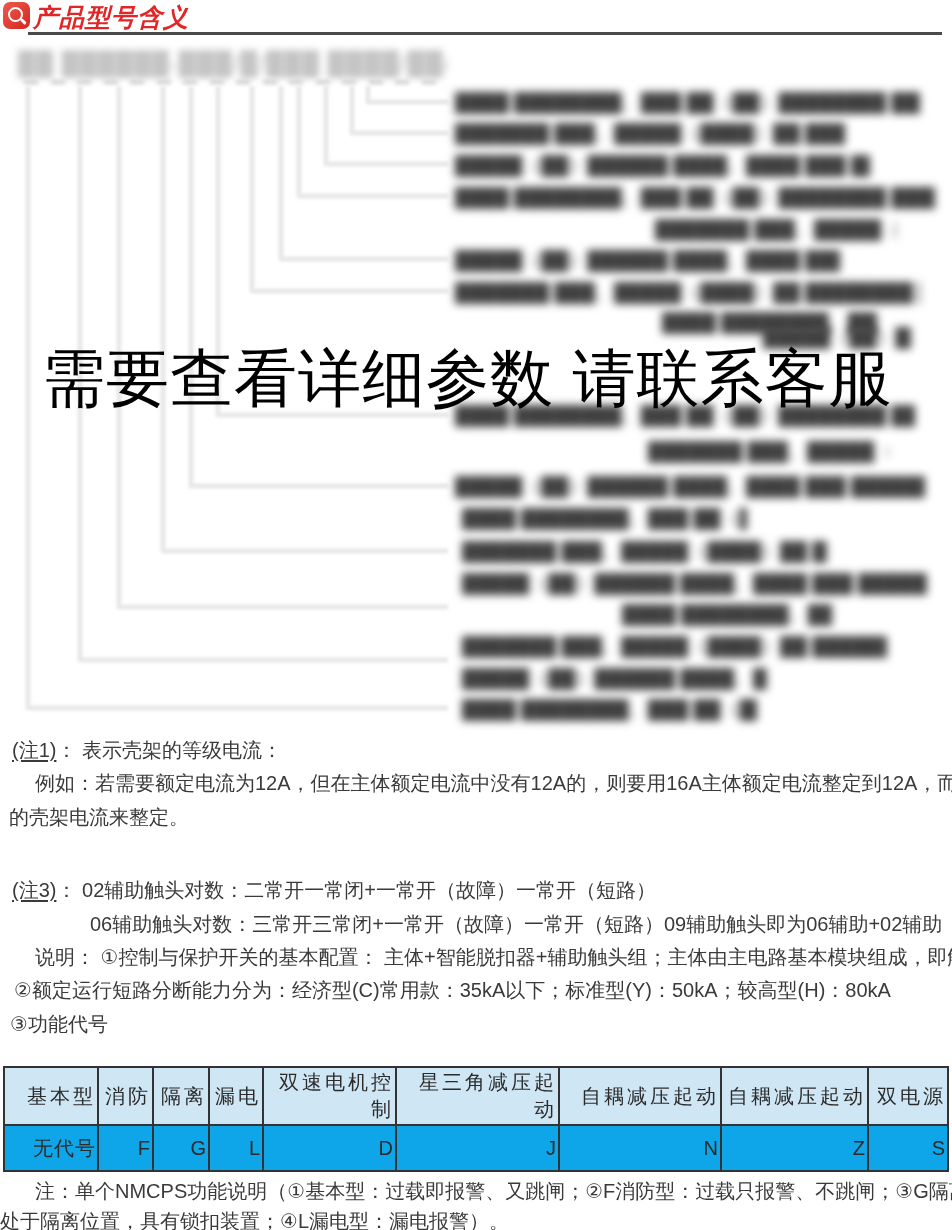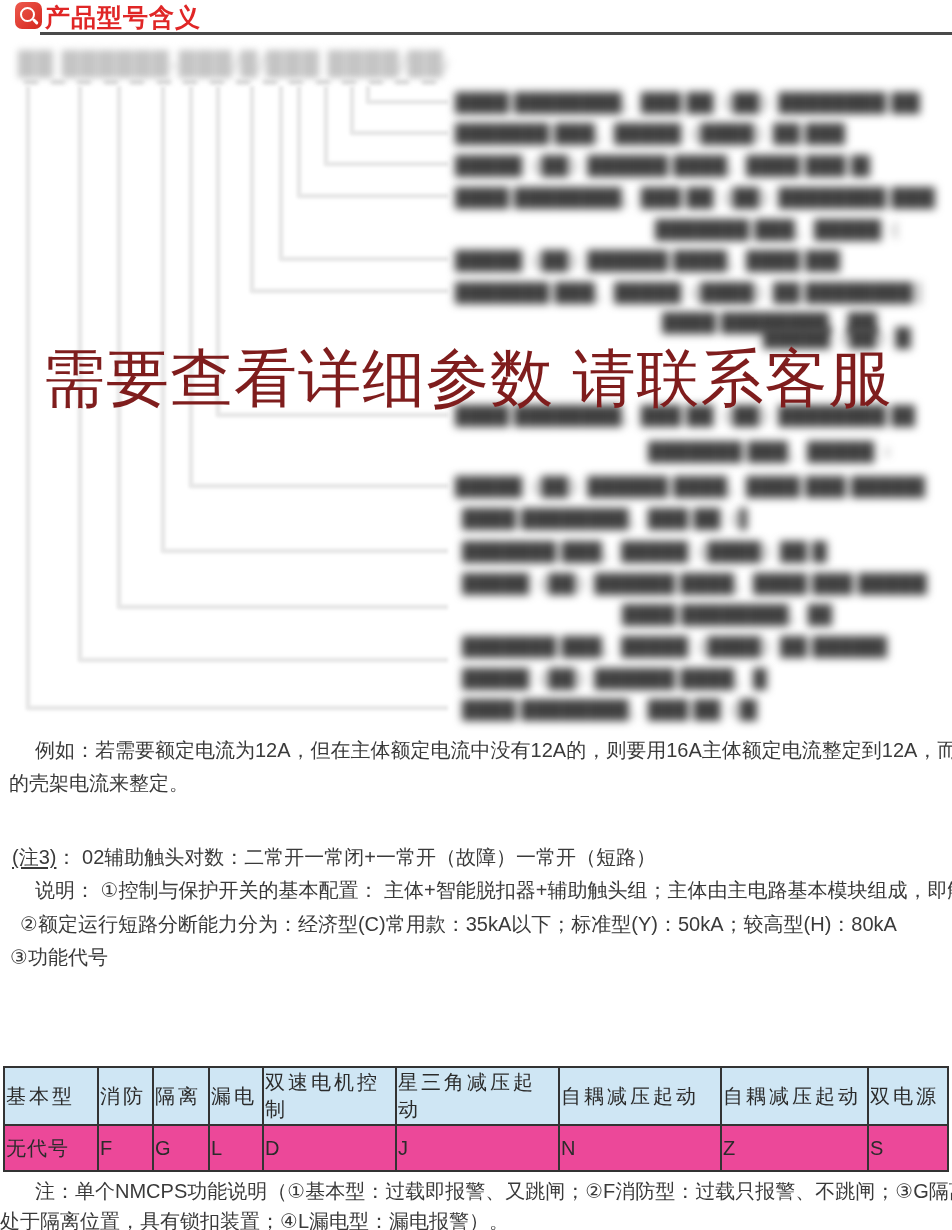--- a/index.html
+++ b/index.html
@@ -2,21 +2,21 @@
 <html><head>
 <meta charset="utf-8">
 <style>
   html,body{margin:0;padding:0;}
   body{
     width:952px;height:1230px;position:relative;background:#ffffff;
     font-family:"Liberation Sans","DejaVu Sans",sans-serif;
     color:#3a3a3a;overflow:hidden;
   }
   
-  .page-header{position:absolute;top:0;left:12px;width:820px;height:42px;}
+  .page-header{position:absolute;top:0;left:0;width:820px;height:42px;font-style:italic;}
   .hdr-icon{
     position:absolute;left:3px;top:2px;width:27px;height:27px;border-radius:7px;
     background:linear-gradient(135deg,#ee5a4e,#d4261d);
   }
   .hdr-icon .lens{
     position:absolute;left:5px;top:5px;width:11px;height:11px;border:2.5px solid #fff;border-radius:50%;
   }
   .hdr-icon .handle{
     position:absolute;left:17px;top:18px;width:7px;height:2.5px;background:#fff;
     transform:rotate(45deg);border-radius:2px;
@@ -35,36 +35,36 @@
   .code-ticks{position:absolute;left:24px;top:38px;width:412px;display:flex;justify-content:space-between;filter:blur(2px);}
   .code-ticks i{display:block;width:14px;height:4px;background:#cccccc;}
   .connector-svg{position:absolute;left:0;top:-42px;width:952px;height:780px;filter:blur(1.6px);}
   .connector-svg path{fill:none;stroke:#e8e8e8;stroke-width:5;stroke-linejoin:round;stroke-linecap:butt;}
   .bline{
     position:absolute;height:22px;font-size:19px;color:#3f3f3f;white-space:nowrap;
     overflow:hidden;filter:blur(4.5px);letter-spacing:0px;line-height:20px;
   }
   .watermark{
     position:absolute;left:42px;top:294px;width:910px;font-size:63px;font-weight:500;
-    color:#7f1d1d;white-space:nowrap;letter-spacing:1px;z-index:5;
+    color:#000000;white-space:nowrap;letter-spacing:1px;z-index:5;
   }
   
   .notes{position:absolute;left:0;top:734px;width:952px;font-size:20px;color:#3a3a3a;}
   .note-line{height:33.4px;line-height:33.4px;white-space:nowrap;overflow:hidden;}
   .note-line .u{text-decoration:underline;text-underline-offset:3px;}
   
   .spec-table{
     position:absolute;left:3px;top:1066px;width:944px;border-collapse:collapse;
-    table-layout:fixed;text-align:left;color:#2b2b2b;border-radius:20px;
+    table-layout:fixed;text-align:right;color:#2b2b2b;border-radius:20px;
   }
   .spec-table th,.spec-table td{border:2px solid #333333;overflow:hidden;}
   .spec-table th{
     background:#cfe6f4;height:44px;font-size:20px;font-weight:500;letter-spacing:3px;
   }
-  .spec-table td{background:#ec4899;height:42px;font-size:20px;letter-spacing:1px;}
+  .spec-table td{background:#0ea5e9;height:42px;font-size:20px;letter-spacing:1px;}
   
   .footnote{position:absolute;left:0;top:1176px;width:952px;font-size:20px;color:#3a3a3a;}
   .footnote .fline{height:30px;line-height:30px;white-space:nowrap;overflow:hidden;}
 </style>
 </head>
 <body>
 
 <div class="page-header">
   <span class="hdr-icon">
     <span class="lens"></span>
@@ -126,25 +126,27 @@
       <div class="bline" style="left: 462px; top: 531px; width: 465px;">█████（██）██████ ████、████ ███ █████████ ████ █████ █████</div>
       <div class="bline" style="left: 622px; top: 562px; width: 210px;">████ ████████、███ ██（██）████████ ████ █████ ███████ ████</div>
       <div class="bline" style="left: 462px; top: 594px; width: 425px;">███████ ███、█████（████）██ ████████ ██ ██████ █████ █████</div>
       <div class="bline" style="left: 462px; top: 626px; width: 305px;">█████（██）██████ ████、████ ███ █████████ ████ █████ █████</div>
       <div class="bline" style="left: 462px; top: 657px; width: 295px;">████ ████████、███ ██（██）████████ ████ █████ ███████ ████</div>
     </div>
   <div class="watermark">需要查看详细参数 请联系客服</div>
 </div>
 
 <div class="notes">
+    <div class="note-line" style="padding-left: 12px;"><span class="u">(注1)</span>： 表示壳架的等级电流：</div>
     <div class="note-line" style="padding-left: 35px;">例如：若需要额定电流为12A，但在主体额定电流中没有12A的，则要用16A主体额定电流整定到12A，而不能用10A</div>
     <div class="note-line" style="padding-left: 9px;">的壳架电流来整定。</div>
     <div class="note-line" style="padding-left: 12px; margin-top: 40px;"><span class="u">(注3)</span>： 02辅助触头对数：二常开一常闭+一常开（故障）一常开（短路）</div>
+    <div class="note-line" style="padding-left: 90px;">06辅助触头对数：三常开三常闭+一常开（故障）一常开（短路）09辅助触头即为06辅助+02辅助</div>
     <div class="note-line" style="padding-left: 35px;">说明： ①控制与保护开关的基本配置： 主体+智能脱扣器+辅助触头组；主体由主电路基本模块组成，即触头系统模</div>
-    <div class="note-line" style="padding-left: 20px;">②额定运行短路分断能力分为：经济型(C)常用款：35kA以下；标准型(Y)：50kA；较高型(H)：80kA</div>
+    <div class="note-line" style="padding-left: 14px;">②额定运行短路分断能力分为：经济型(C)常用款：35kA以下；标准型(Y)：50kA；较高型(H)：80kA</div>
     <div class="note-line" style="padding-left: 10px;">③功能代号</div>
   </div>
 
 <table class="spec-table">
   <colgroup>
       <col style="width: 94px;">
       <col style="width: 55px;">
       <col style="width: 56px;">
       <col style="width: 54px;">
       <col style="width: 133px;">

